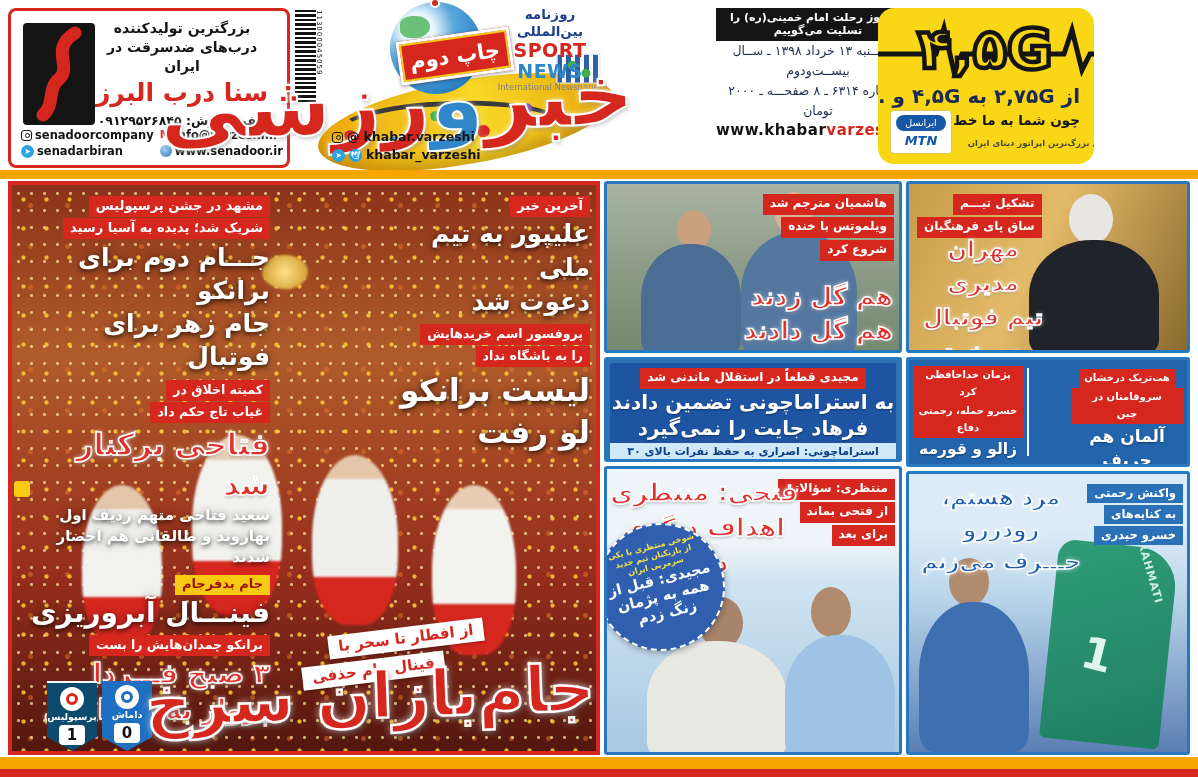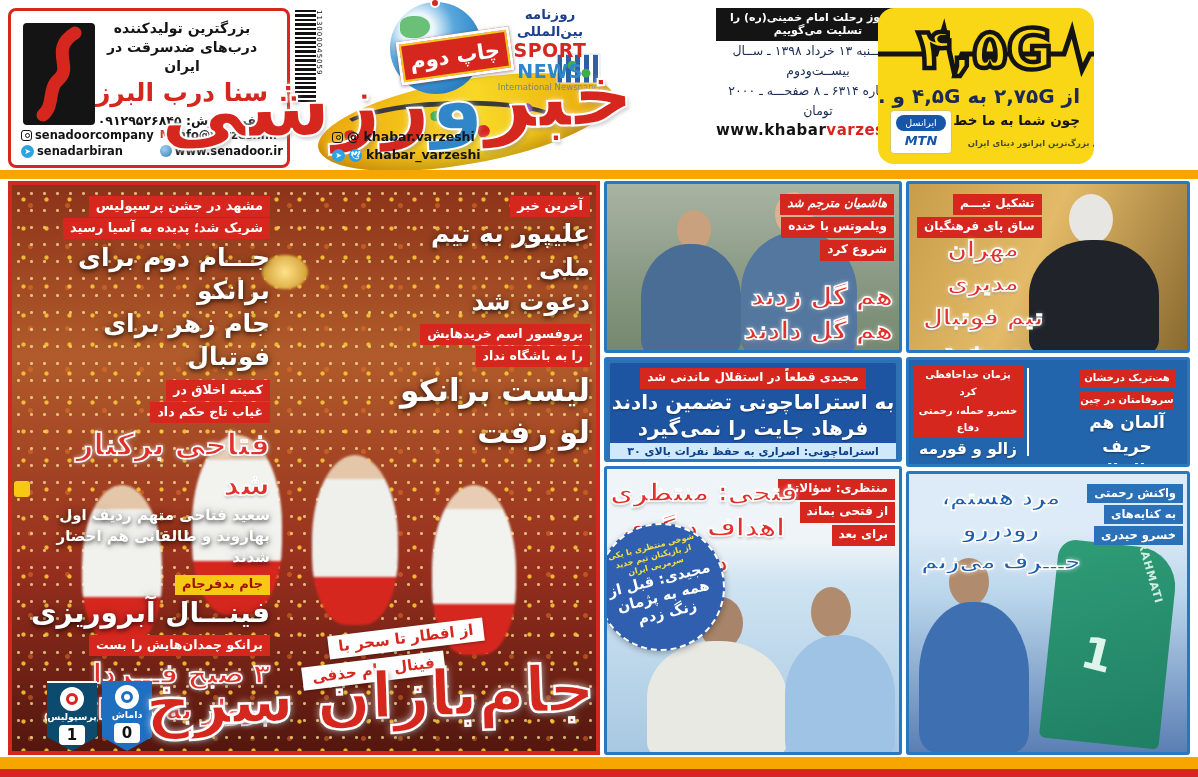--- a/index.html
+++ b/index.html
@@ -286,21 +286,21 @@
     <div class="ribbon" style="left:290px;top:474px;">فینال جام حذفی</div>
     <div class="bigred">جام‌بازان سرخ</div>
   </div>
 
   <div class="abs blk mb1">
     <div class="head" style="left:70px;top:26px;width:34px;height:40px;background:#caa17e;"></div>
     <div class="torso" style="left:34px;top:60px;width:100px;height:112px;background:#4a6d96;"></div>
     <div class="head" style="left:168px;top:8px;width:38px;height:44px;background:#d9b394;"></div>
     <div class="torso" style="left:134px;top:48px;width:116px;height:124px;background:#54779f;"></div>
     <div style="position:absolute;right:5px;top:8px;text-align:right;direction:rtl;">
-      <div><span class="chip" style="font-size:12px;font-style:italic;">هاشمیان مترجم شد</span></div>
+      <div><span class="chip" style="font-size:12px;">هاشمیان مترجم شد</span></div>
       <div><span class="chip" style="font-size:12px;">ویلموتس با خنده</span></div>
       <div><span class="chip" style="font-size:12px;">شروع کرد</span></div>
     </div>
     <div class="hl-r ol" style="position:absolute;right:6px;bottom:2px;text-align:right;font-size:25px;line-height:34px;">
       <div>هم گل زدند</div>
       <div>هم گل دادند</div>
     </div>
   </div>
 
   <div class="abs blk mb2">
@@ -349,21 +349,21 @@
       <div>مهران مدیری</div>
       <div>تیم فوتبال</div>
       <div>می‌خرد</div>
     </div>
   </div>
 
   <div class="abs blk rb2">
     <div class="subdiv"></div>
     <div style="position:absolute;right:4px;top:6px;width:112px;text-align:center;direction:rtl;">
       <div><span class="chip" style="font-size:10px;padding:0 5px 2px;">هت‌تریک درخشان</span></div>
-      <div><span class="chip" style="font-size:10px;padding:0 0 2px;">سروقامتان در چین</span></div>
+      <div><span class="chip" style="font-size:10px;padding:0 19px 2px;">سروقامتان در چین</span></div>
       <div class="hl-w" style="font-size:17px;line-height:24px;text-shadow:0 1px 2px rgba(0,0,0,.4);">
         <div>آلمان هم</div>
         <div>حریف والیبال</div>
 
       </div>
     </div>
     <div style="position:absolute;left:4px;top:6px;width:110px;text-align:center;direction:rtl;">
       <div><span class="chip" style="font-size:10px;padding:0 5px 2px;">پژمان خداحافظی کرد</span></div>
       <div><span class="chip" style="font-size:10px;padding:0 5px 2px;">خسرو حمله، رحمتی دفاع</span></div>
       <div class="hl-w" style="font-size:15.5px;line-height:23px;text-shadow:0 1px 2px rgba(0,0,0,.4);">

